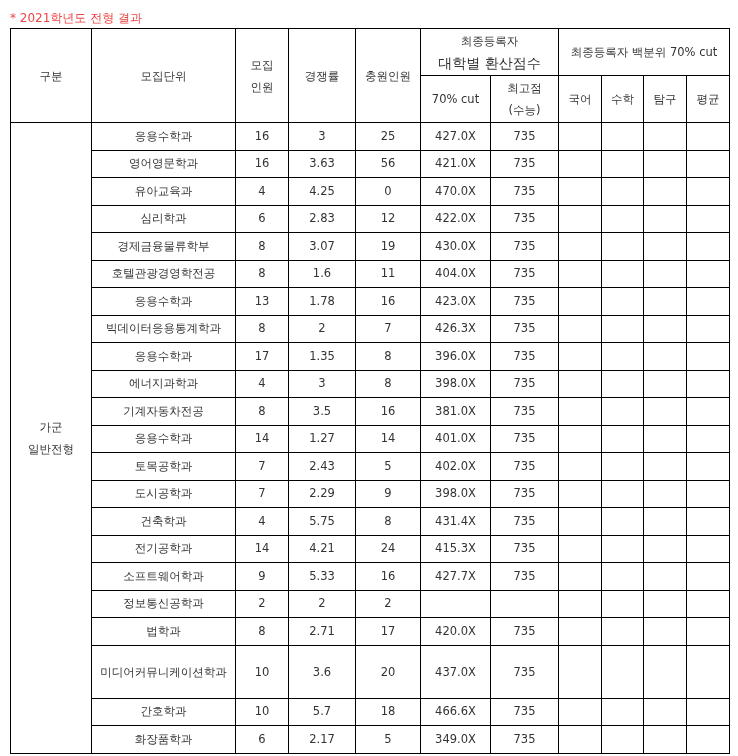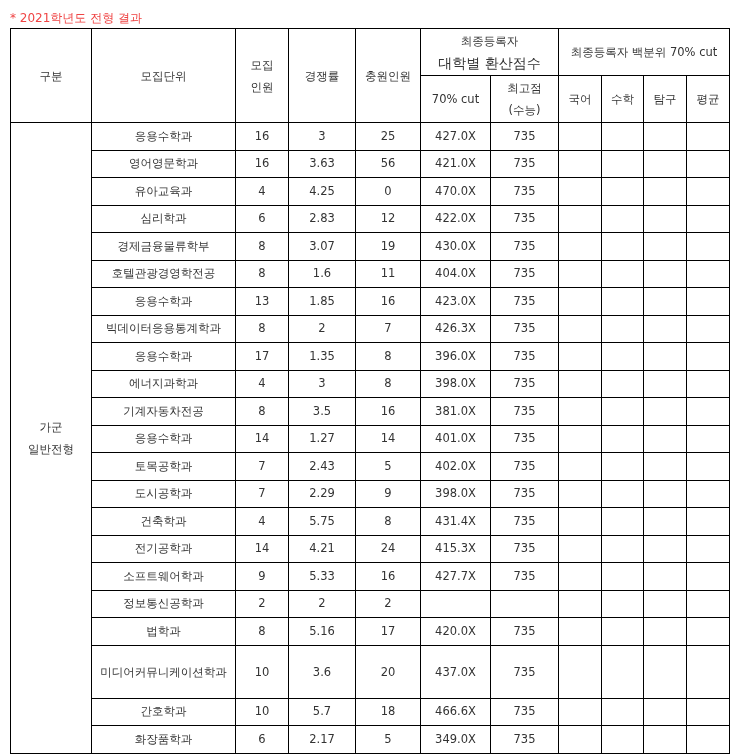--- a/index.html
+++ b/index.html
@@ -134,21 +134,21 @@
         <td>404.0X</td>
         <td>735</td>
         <td></td>
         <td></td>
         <td></td>
         <td></td>
       </tr>
       <tr class="body">
         <td>응용수학과</td>
         <td>13</td>
-        <td>1.85</td>
+        <td>1.78</td>
         <td>16</td>
         <td>423.0X</td>
         <td>735</td>
         <td></td>
         <td></td>
         <td></td>
         <td></td>
       </tr>
       <tr class="body">
         <td>빅데이터응용통계학과</td>
@@ -278,21 +278,21 @@
         <td></td>
         <td></td>
         <td></td>
         <td></td>
         <td></td>
         <td></td>
       </tr>
       <tr class="body">
         <td>법학과</td>
         <td>8</td>
-        <td>5.16</td>
+        <td>2.71</td>
         <td>17</td>
         <td>420.0X</td>
         <td>735</td>
         <td></td>
         <td></td>
         <td></td>
         <td></td>
       </tr>
       <tr class="body">
         <td class="tall">미디어커뮤니케이션학과</td>

